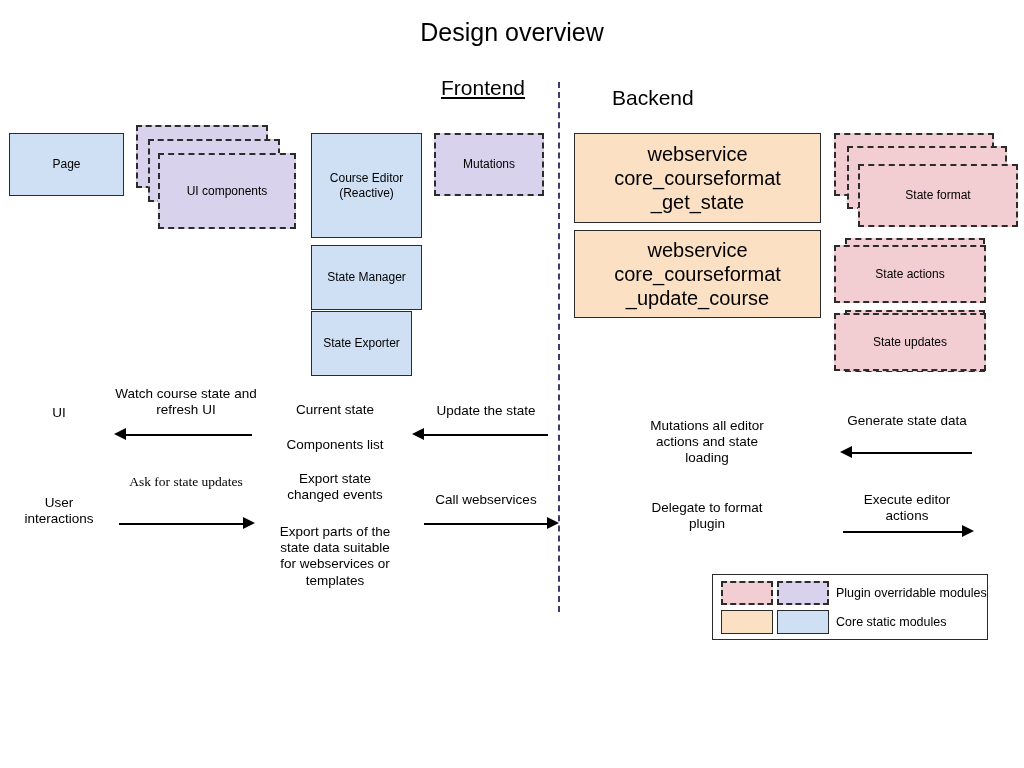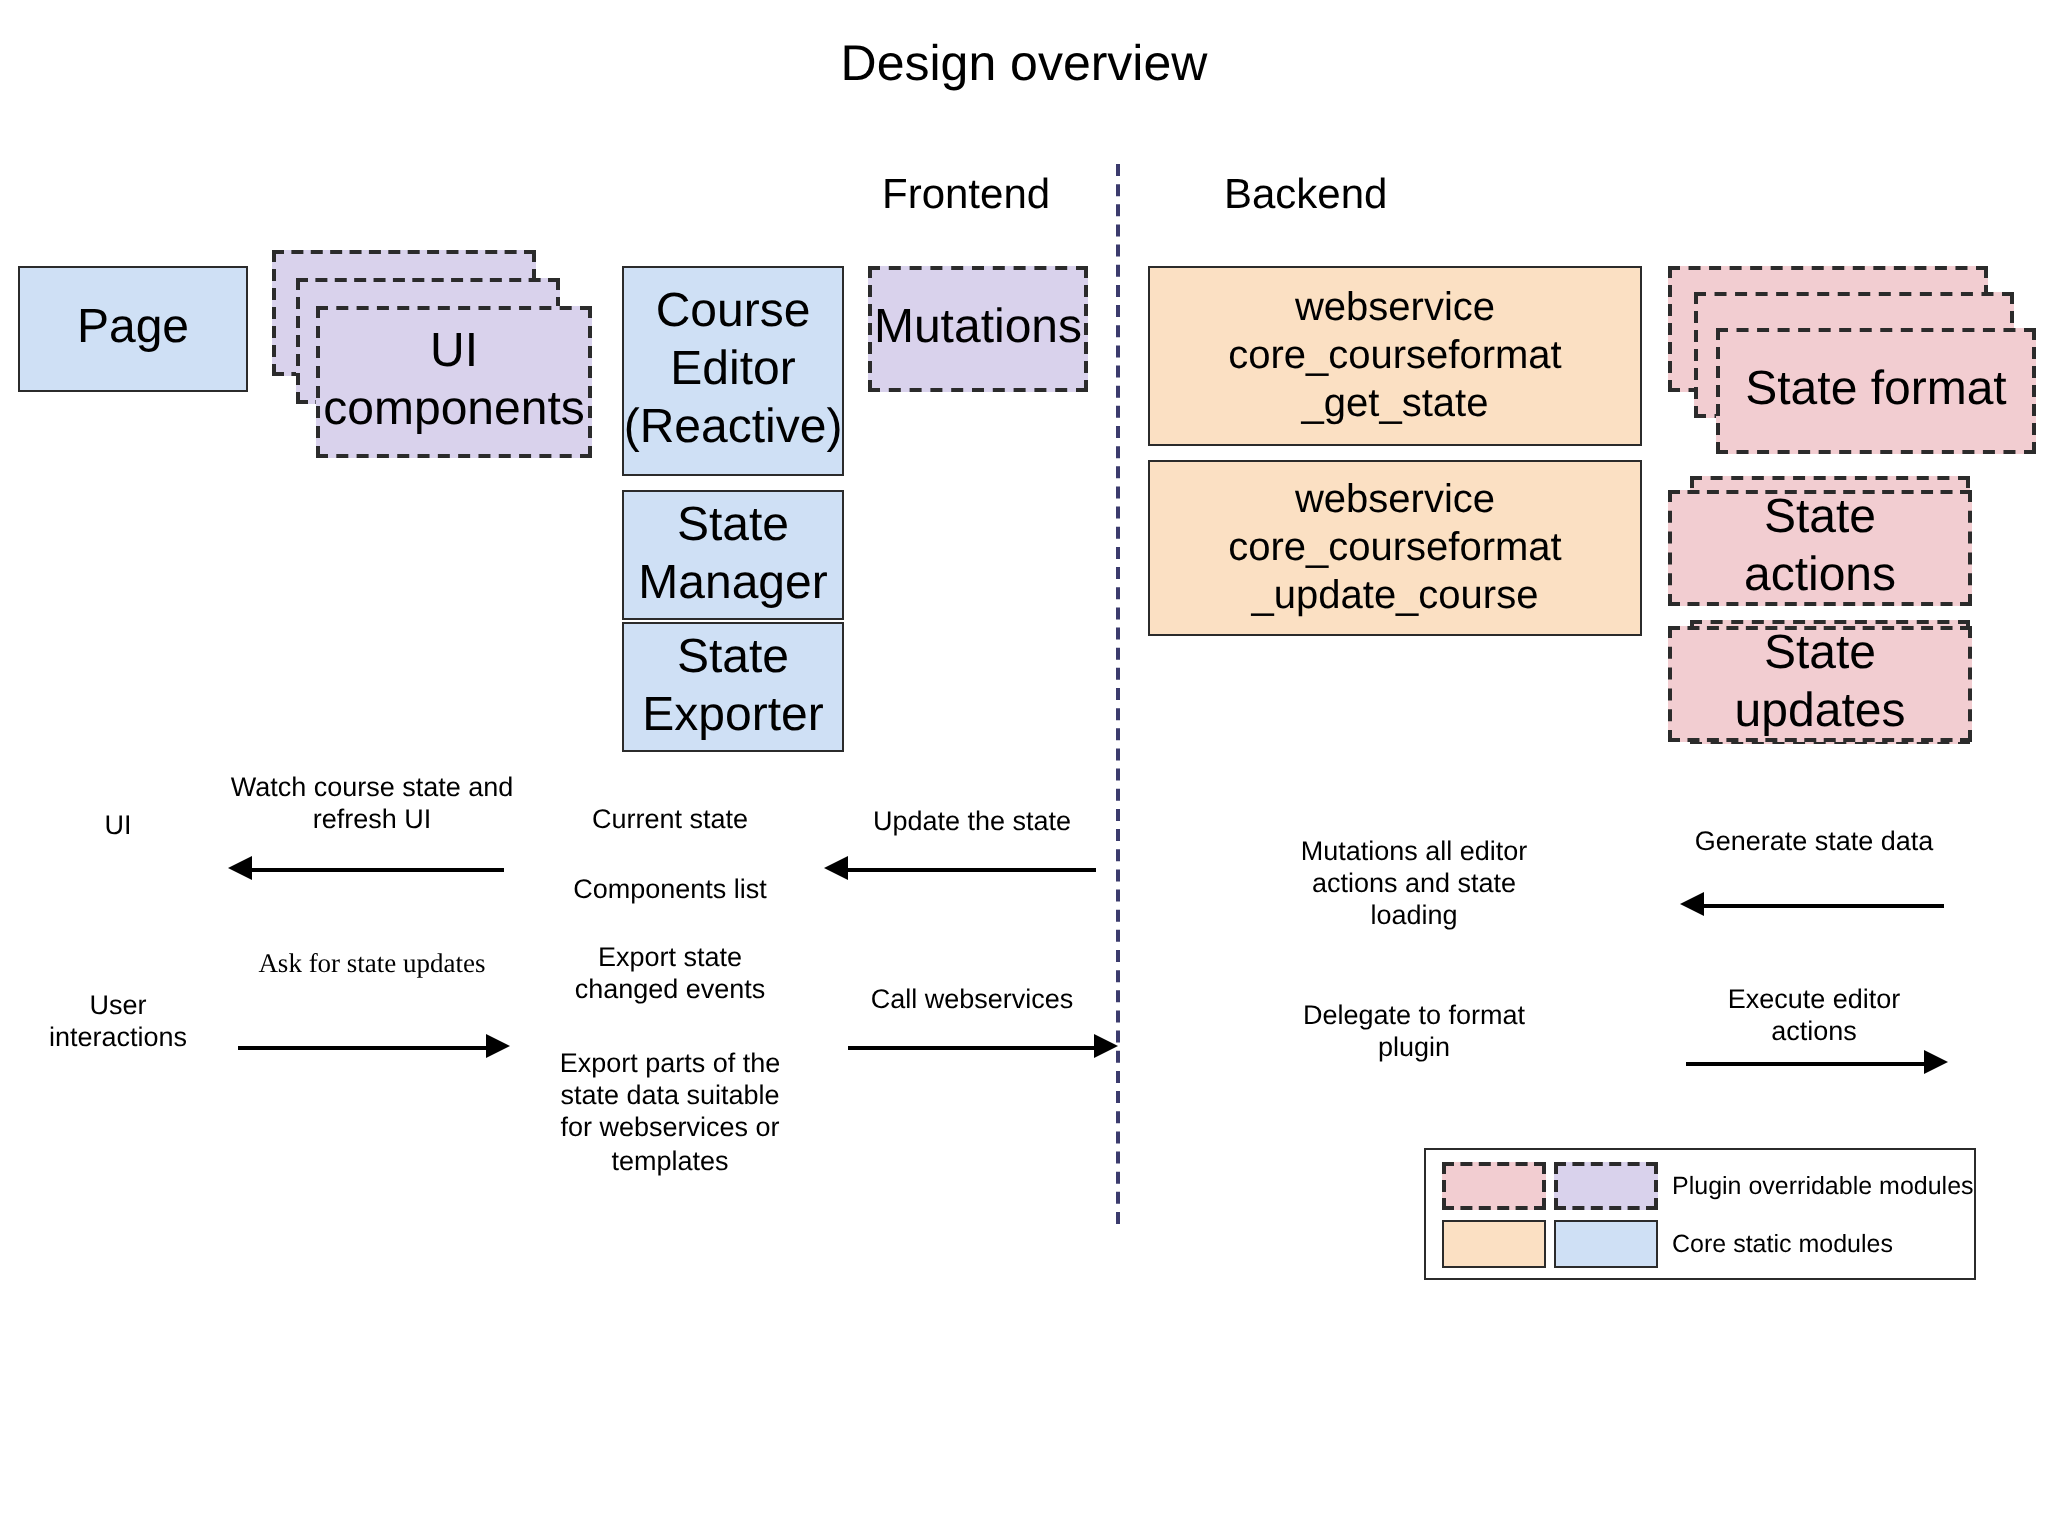--- a/index.html
+++ b/index.html
@@ -53,21 +53,21 @@
   .box.solid {
     border: 1px solid #2b2b2b;
   }
   .box.dashed {
     border: 2px dashed #2b2b2b;
   }
   .blue   { background: #cfe0f5; }
   .purple { background: #d9d2ec; }
   .orange { background: #fbe0c3; }
   .pink   { background: #f2cdd1; }
-  .box.big { font-size: 24px; }
+  .box.big { font-size: 12px; }
 
   .label {
     position: absolute;
     font-size: 13.5px;
     line-height: 1.2;
     text-align: center;
     color: #000;
   }
 
   .arrow-line {
@@ -106,34 +106,34 @@
     white-space: nowrap;
   }
 </style>
 </head>
 <body>
 
 <div id="canvas">
 
   <div class="title">Design overview</div>
 
-  <div class="section-label" style="left:441px; top:86px;">Frontend</div>
+  <div class="section-label" style="left:441px; top:76px;text-decoration:underline;">Frontend</div>
   <div class="section-label" style="left:612px; top:86px;">Backend</div>
 
   <div class="divider" style="left:558px; top:82px; height:530px;"></div>
 
   <div class="box solid blue big" style="left:9px; top:133px; width:115px; height:63px;">Page</div>
 
   <div class="box dashed purple" style="left:136px; top:125px; width:132px; height:63px;"></div>
   <div class="box dashed purple" style="left:148px; top:139px; width:132px; height:63px;"></div>
   <div class="box dashed purple big" style="left:158px; top:153px; width:138px; height:76px;">UI components</div>
 
   <div class="box solid blue big" style="left:311px; top:133px; width:111px; height:105px;">Course Editor (Reactive)</div>
   <div class="box solid blue big" style="left:311px; top:245px; width:111px; height:65px;">State Manager</div>
-  <div class="box solid blue big" style="left:311px; top:311px; width:111px; height:65px;">State Exporter</div>
+  <div class="box solid blue big" style="left:311px; top:311px; width:101px; height:65px;">State Exporter</div>
 
   <div class="box dashed purple big" style="left:434px; top:133px; width:110px; height:63px;">Mutations</div>
 
   <div class="box solid orange" style="left:574px; top:133px; width:247px; height:90px; flex-direction:column;">
     <span>webservice</span>
     <span class="big">core_courseformat</span>
     <span class="big">_get_state</span>
   </div>
 
   <div class="box solid orange" style="left:574px; top:230px; width:247px; height:88px; flex-direction:column;">

